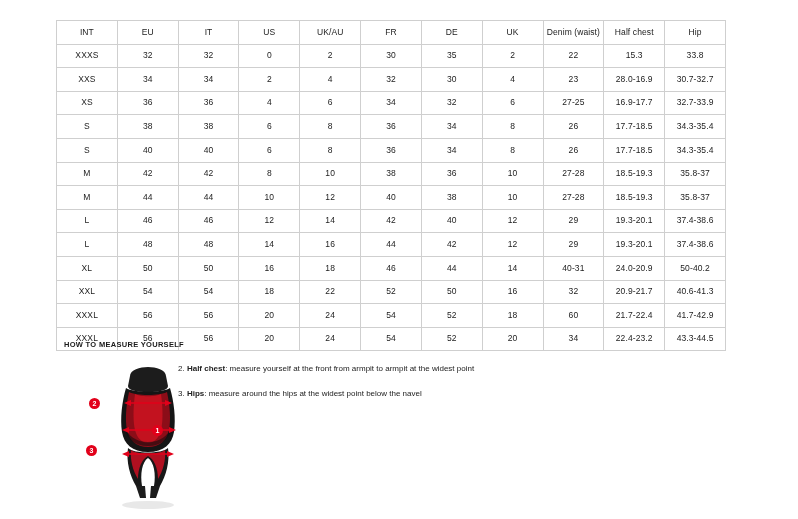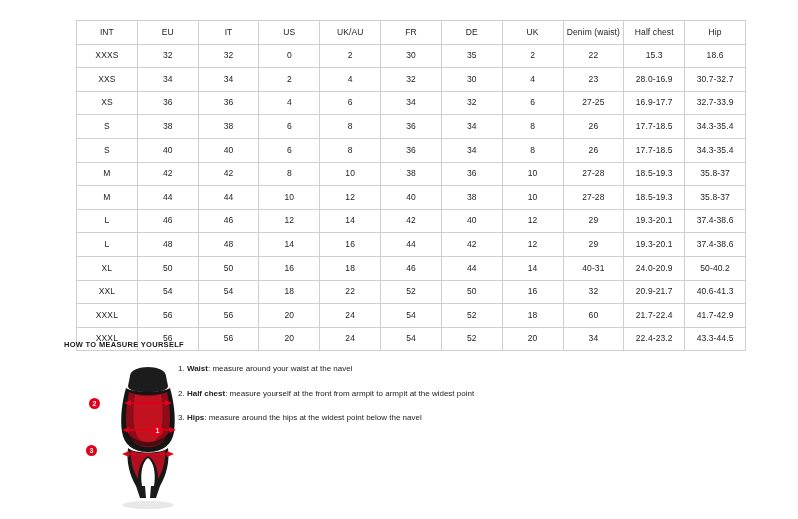--- a/index.html
+++ b/index.html
@@ -17,21 +17,21 @@
   }
   #page {
     position: relative;
     width: 798px;
     height: 519px;
   }
 
   
   .table-wrap {
     position: absolute;
-    left: 76px;
+    left: 56px;
     top: 20px;
     width: 670px;
   }
   table.size-table {
     border-collapse: collapse;
     width: 670px;
     table-layout: fixed;
   }
   table.size-table th,
   table.size-table td {
@@ -129,21 +129,21 @@
             <td>XXXS</td>
             <td>32</td>
             <td>32</td>
             <td>0</td>
             <td>2</td>
             <td>30</td>
             <td>35</td>
             <td>2</td>
             <td>22</td>
             <td>15.3</td>
-            <td>18.6</td>
+            <td>33.8</td>
           </tr>
           <tr>
             <td>XXS</td>
             <td>34</td>
             <td>34</td>
             <td>2</td>
             <td>4</td>
             <td>32</td>
             <td>30</td>
             <td>4</td>
@@ -338,18 +338,17 @@
       <polygon points="34,88 41,85 41,91" fill="#e2001a"></polygon>
       <polygon points="86,88 79,85 79,91" fill="#e2001a"></polygon>
     </svg>
   </div>
 
   <div class="bullet" id="bullet-1">1</div>
   <div class="bullet" id="bullet-2">2</div>
   <div class="bullet" id="bullet-3">3</div>
 
   <div class="instructions" id="instructions">
-      <div class="line"><span>1.</span> <b>Waist</b><span>: measure around your waist at the navel</span></div>
       <div class="line"><span>2.</span> <b>Half chest</b><span>: measure yourself at the front from armpit to armpit at the widest point</span></div>
       <div class="line"><span>3.</span> <b>Hips</b><span>: measure around the hips at the widest point below the navel</span></div>
     </div>
 
 </div>
 
 </body></html>

